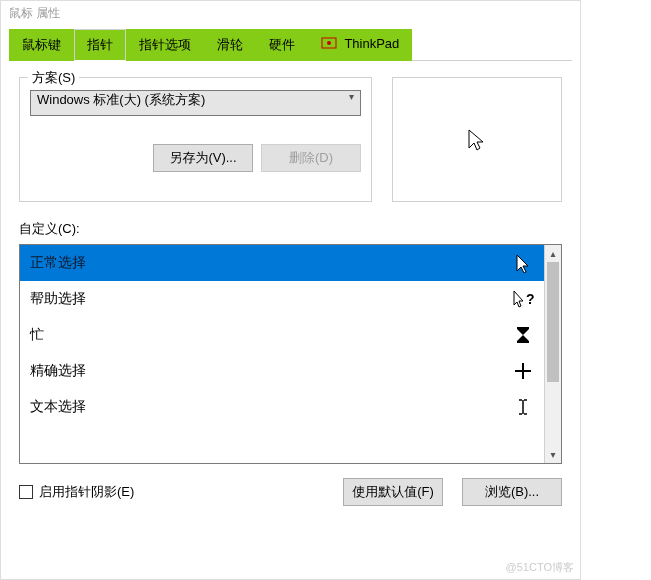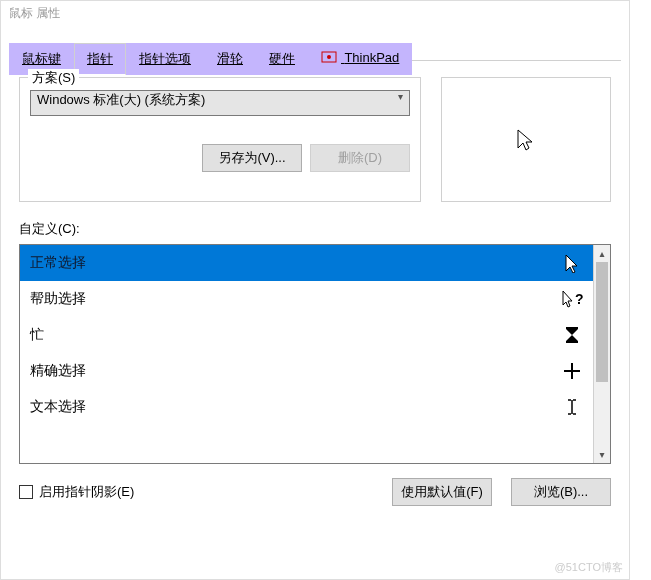--- a/index.html
+++ b/index.html
@@ -1,20 +1,20 @@
 <!DOCTYPE html>
 <html><head>
 <meta charset="utf-8">
 <style>
   * { box-sizing: border-box; font-family: "Microsoft YaHei", "Segoe UI", sans-serif; }
   body { margin: 0; background: #fff; font-size: 13px; color: #000; }
-  .window { width: 630px; height: 580px; border: 1px solid #ddd; position: relative; }
+  .window { width: 581px; height: 580px; border: 1px solid #ddd; position: relative; }
   .titlebar { padding: 4px 8px; font-size: 12px; color: #999; background: #fff; }
   .tabs { display: flex; border-bottom: 1px solid #d0d0d0; margin: 2px 8px 0 8px; }
-  .tab { padding: 6px 12px; font-size: 13px; cursor: pointer; border: 1px solid transparent; border-bottom: none; position: relative; top: 15px; background: #c4b5fd; text-decoration: underline; }
+  .tab { padding: 6px 12px; font-size: 13px; cursor: pointer; border: 1px solid transparent; border-bottom: none; position: relative; top: 1px; background: #84cc16; }
   .tab.active { border-color: #d0d0d0; border-bottom: 1px solid #fff; }
   .tab-icon { width: 16px; height: 16px; display: inline-block; vertical-align: middle; margin-right: 4px; }
   .content { padding: 16px 18px 0 18px; }
   .scheme-row { display: flex; gap: 20px; }
   .scheme-group { border: 1px solid #d0d0d0; padding: 12px 10px 26px 10px; position: relative; flex: 1; }
   .scheme-group-label { position: absolute; top: -9px; left: 8px; background: #fff; padding: 0 4px; font-size: 13px; }
   .dropdown { width: 100%; height: 26px; border: 1px solid #7a7a7a; background: #e5e5e5; display: flex; align-items: flex-start; justify-content: space-between; padding: 0 6px; font-size: 13px; cursor: pointer; }
   .dropdown .chev { font-size: 10px; color: #555; }
   .btn-row { display: flex; justify-content: flex-end; gap: 8px; margin-top: 28px; }
   .btn { min-width: 100px; height: 28px; border: 1px solid #adadad; background: #e1e1e1; font-size: 13px; cursor: pointer; display: flex; align-items: center; justify-content: center; }

